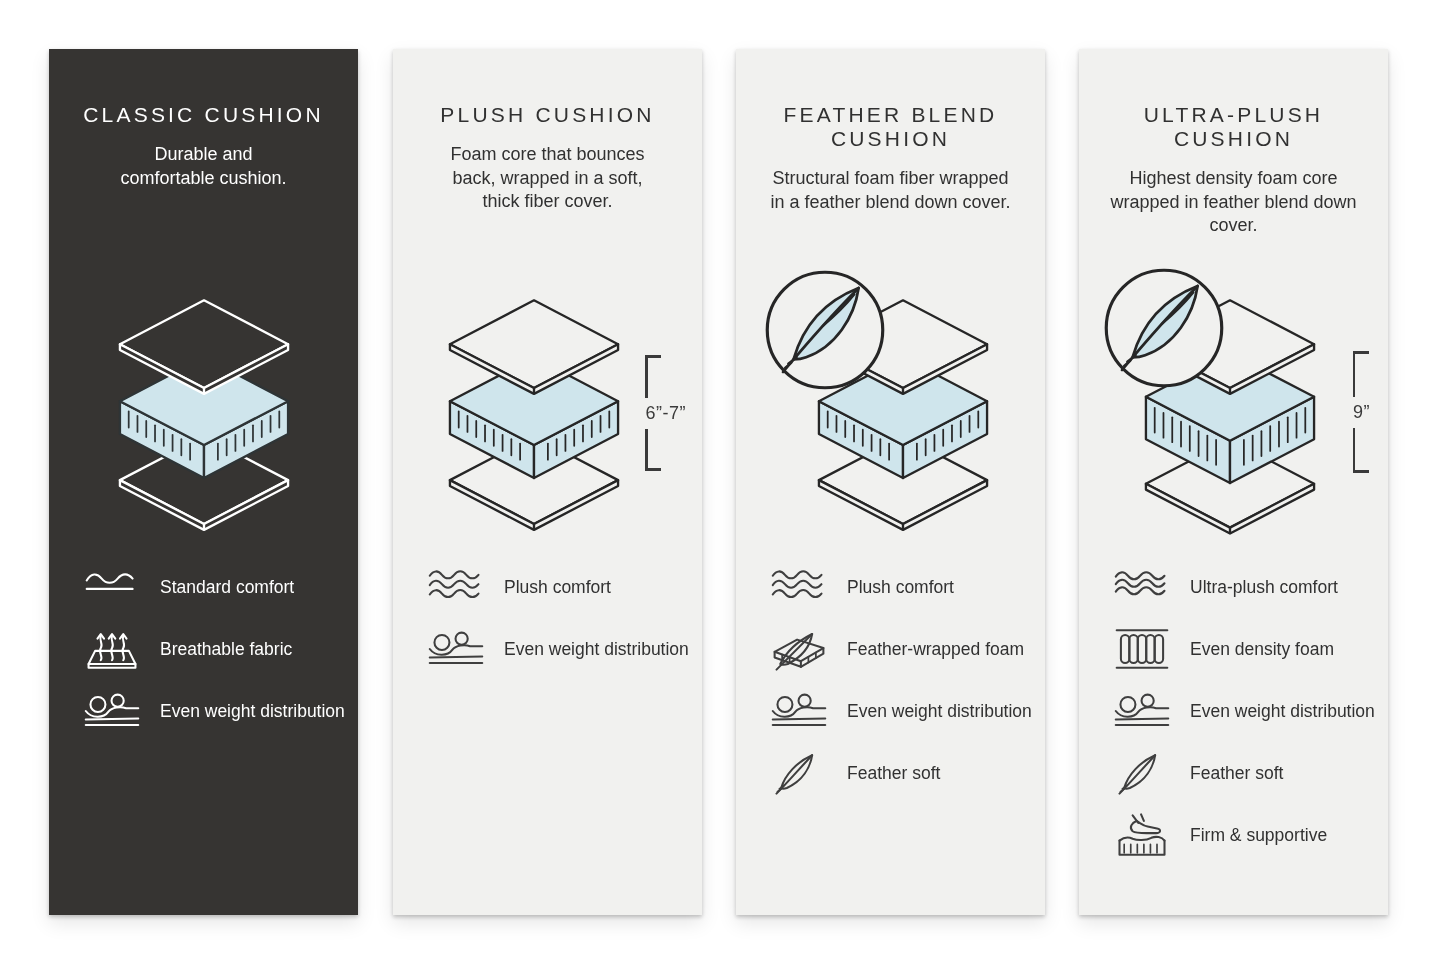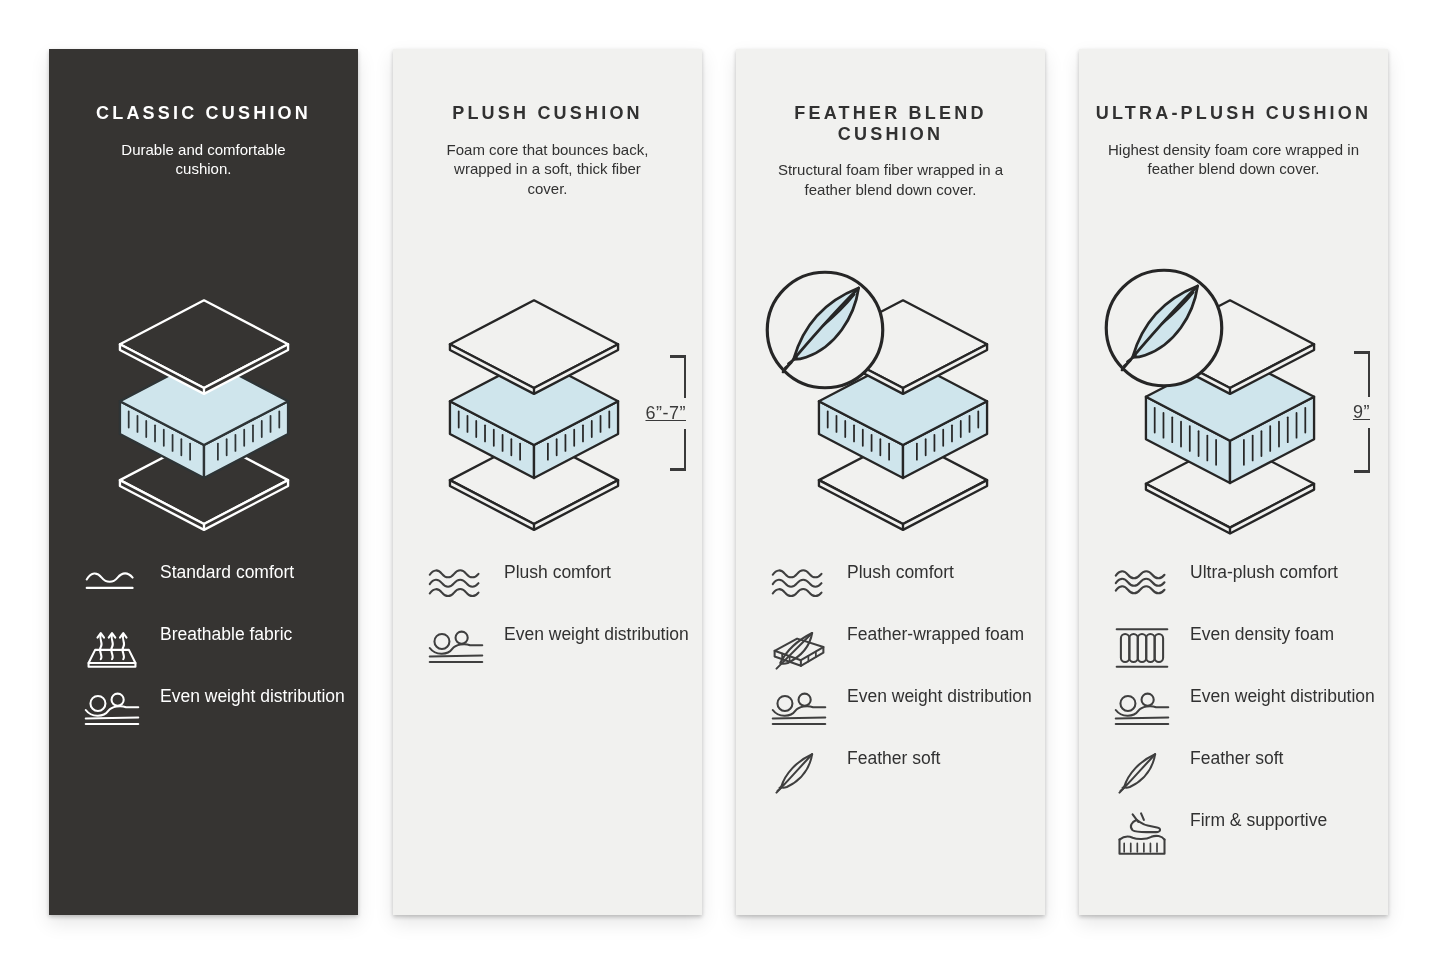--- a/index.html
+++ b/index.html
@@ -17,47 +17,47 @@
   .panel.dark {
     background:var(--dark-panel,#363432); color:var(--text-on-dark,#fff);
     --slab:var(--dark-panel,#363432); --slab-line:#ffffff; --foam-line:#2e3436; --icon:#ffffff;
   }
   .panel.light {
     background:var(--light-panel,#f1f1ef); color:var(--text-on-light,#313131);
     --slab:var(--light-panel,#f1f1ef); --slab-line:#262626; --foam-line:#262626; --icon:#3f3f3f;
   }
   .title {
     margin:54px 14px 0; text-align:center;
-    font-size:18px; font-weight:bold; letter-spacing:3.2px; line-height:1.14;
+    font-size:21px; font-weight:normal; letter-spacing:3.2px; line-height:1.14;
   }
   .desc {
     margin:16px auto 0; width:244px; text-align:center;
-    font-size:15px; line-height:1.32;
+    font-size:18px; line-height:1.32;
   }
   .p1 .desc{ width:182px; }
   .p2 .desc{ width:218px; }
   .p4 .desc{ width:252px; }
   .illus { position:absolute; top:240px; left:0; width:100%; height:310px; }
   .cushion { display:block; margin:4px auto 0; width:212px; }
   .p2 .cushion{ transform:translateX(-14px); }
   .p3 .cushion{ transform:translateX(12px); }
   .p4 .cushion{ transform:translateX(-4px); }
   .badge { position:absolute; top:-22px; left:26px; width:126px; }
   .p4 .badge{ left:22px; top:-24px; }
   .dim {
     position:absolute; right:16px; top:66px; height:116px;
-    display:flex; flex-direction:column; align-items:flex-end;
-    color:var(--dim-color,#3a3a3a); font-size:18px;text-decoration:underline;
+    display:flex; flex-direction:column; align-items:flex-start;
+    color:var(--dim-color,#3a3a3a); font-size:18px;
   }
   .p4 .dim{ top:62px; height:122px; right:18px; }
   .dim .cap  { width:16px; height:3px; background:currentColor; }
   .dim .dline{ width:2.5px; flex:1; background:currentColor; }
   .dim .dlabel{ margin:5px 0; white-space:nowrap; letter-spacing:.5px; }
   .features { position:absolute; top:512px; left:32px; right:12px; list-style:none; margin:0; padding:0; }
-  .feat { display:flex; align-items:flex-start; min-height:52px; margin-bottom:10px; }
+  .feat { display:flex; align-items:center; min-height:52px; margin-bottom:10px; }
   .fico {
     flex:0 0 62px; height:50px; margin-right:17px;
     display:flex; align-items:center; justify-content:center; color:var(--icon,#3f3f3f);
   }
   .fico svg{ width:60px; height:46px; }
   .flabel { font-size:17.5px; line-height:1.26; }
   .defs-holder{ position:absolute; width:0; height:0; overflow:hidden; }
   svg .ln { fill:none; stroke:currentColor; stroke-width:2.2; stroke-linecap:round; stroke-linejoin:round; }
   svg .thin { stroke-width:1.8; }
 </style>

